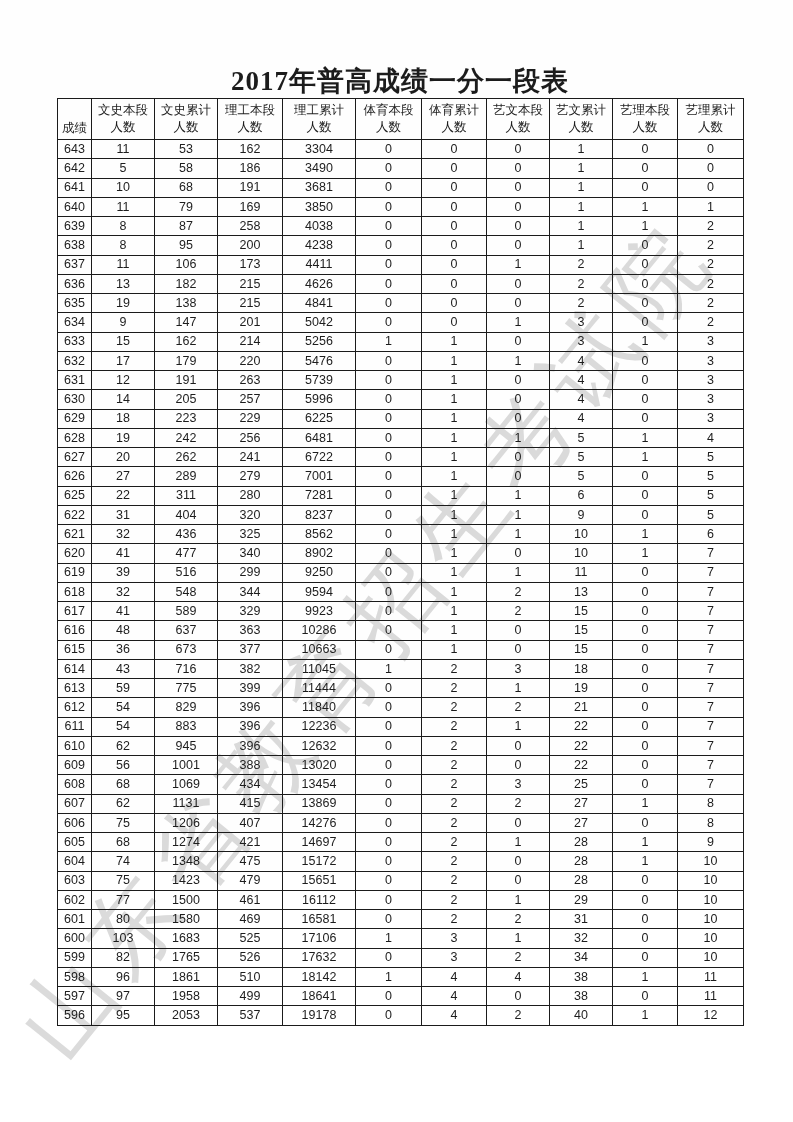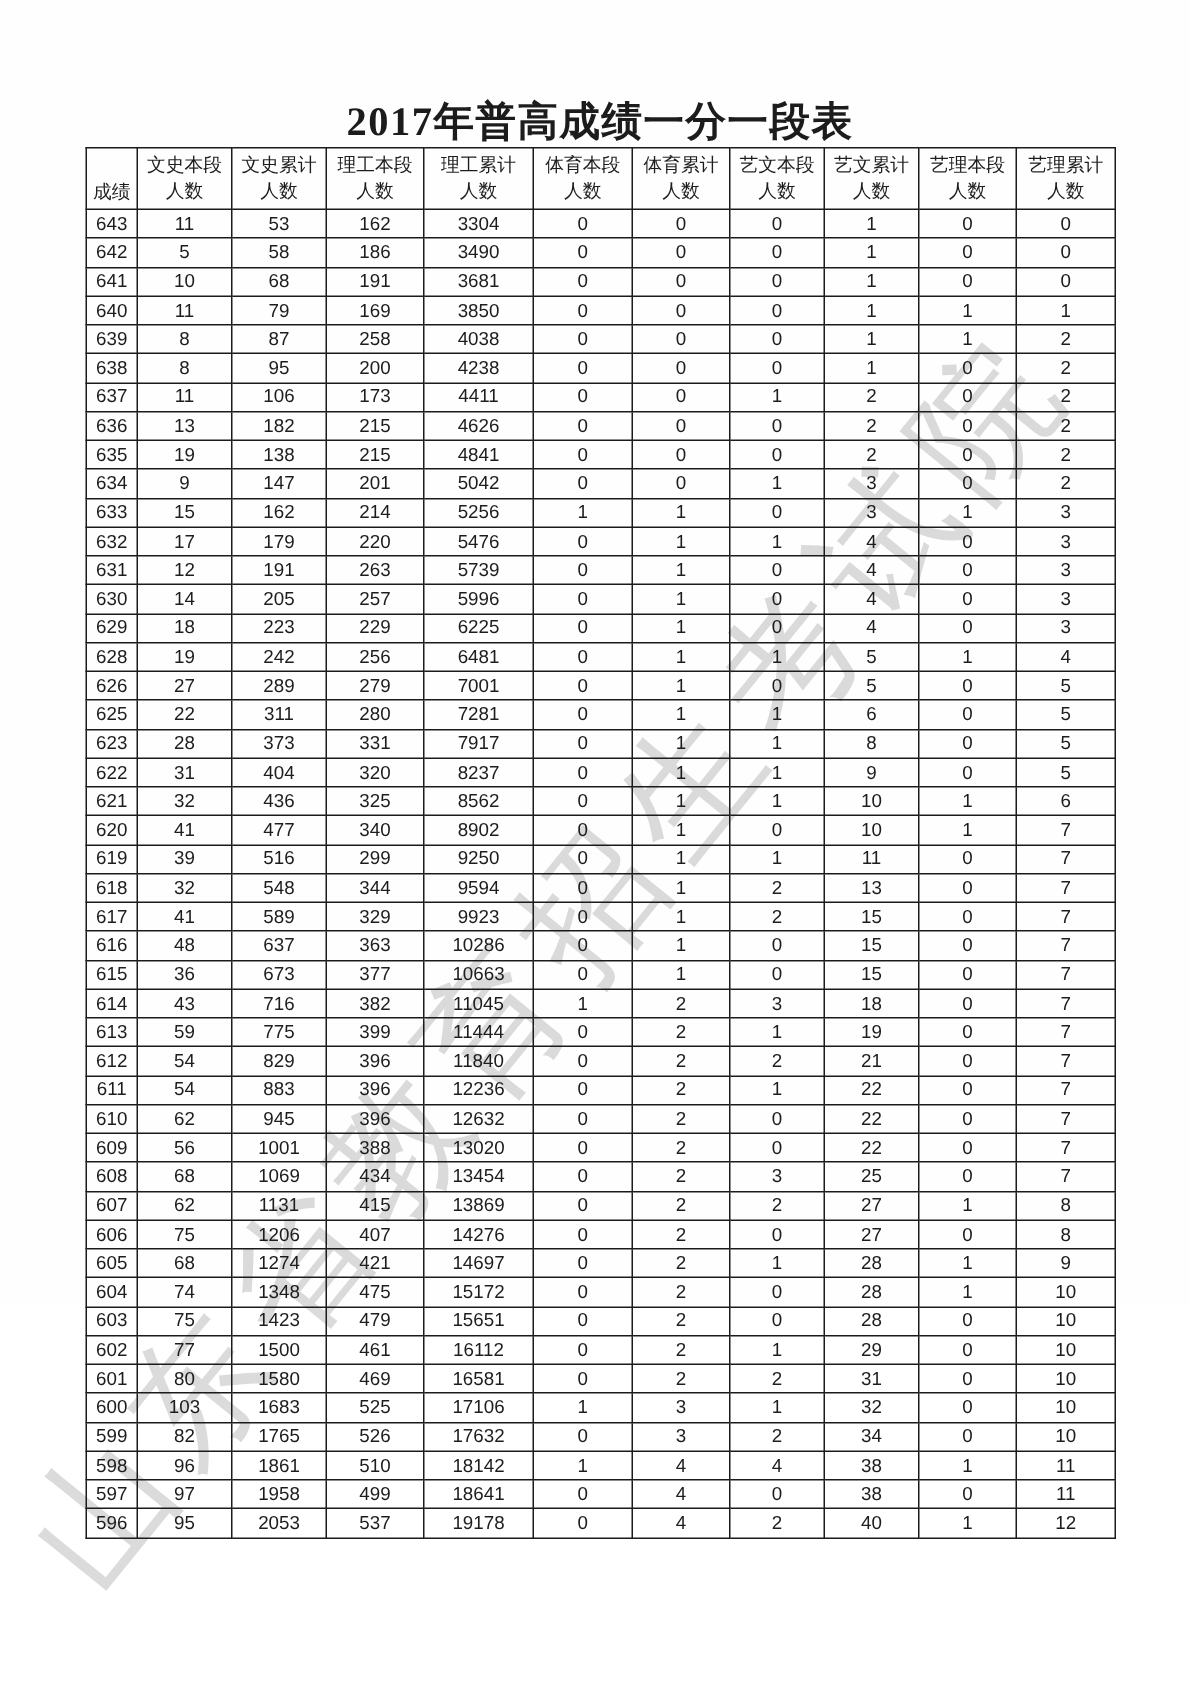--- a/index.html
+++ b/index.html
@@ -313,20 +313,33 @@
           <td>256</td>
           <td>6481</td>
           <td>0</td>
           <td>1</td>
           <td>1</td>
           <td>5</td>
           <td>1</td>
           <td>4</td>
         </tr>
         <tr>
+          <td>627</td>
+          <td>20</td>
+          <td>262</td>
+          <td>241</td>
+          <td>6722</td>
+          <td>0</td>
+          <td>1</td>
+          <td>0</td>
+          <td>5</td>
+          <td>1</td>
+          <td>5</td>
+        </tr>
+        <tr>
           <td>626</td>
           <td>27</td>
           <td>289</td>
           <td>279</td>
           <td>7001</td>
           <td>0</td>
           <td>1</td>
           <td>0</td>
           <td>5</td>
           <td>0</td>
@@ -335,33 +348,20 @@
         <tr>
           <td>625</td>
           <td>22</td>
           <td>311</td>
           <td>280</td>
           <td>7281</td>
           <td>0</td>
           <td>1</td>
           <td>1</td>
           <td>6</td>
-          <td>0</td>
-          <td>5</td>
-        </tr>
-        <tr>
-          <td>623</td>
-          <td>28</td>
-          <td>373</td>
-          <td>331</td>
-          <td>7917</td>
-          <td>0</td>
-          <td>1</td>
-          <td>1</td>
-          <td>8</td>
           <td>0</td>
           <td>5</td>
         </tr>
         <tr>
           <td>622</td>
           <td>31</td>
           <td>404</td>
           <td>320</td>
           <td>8237</td>
           <td>0</td>

